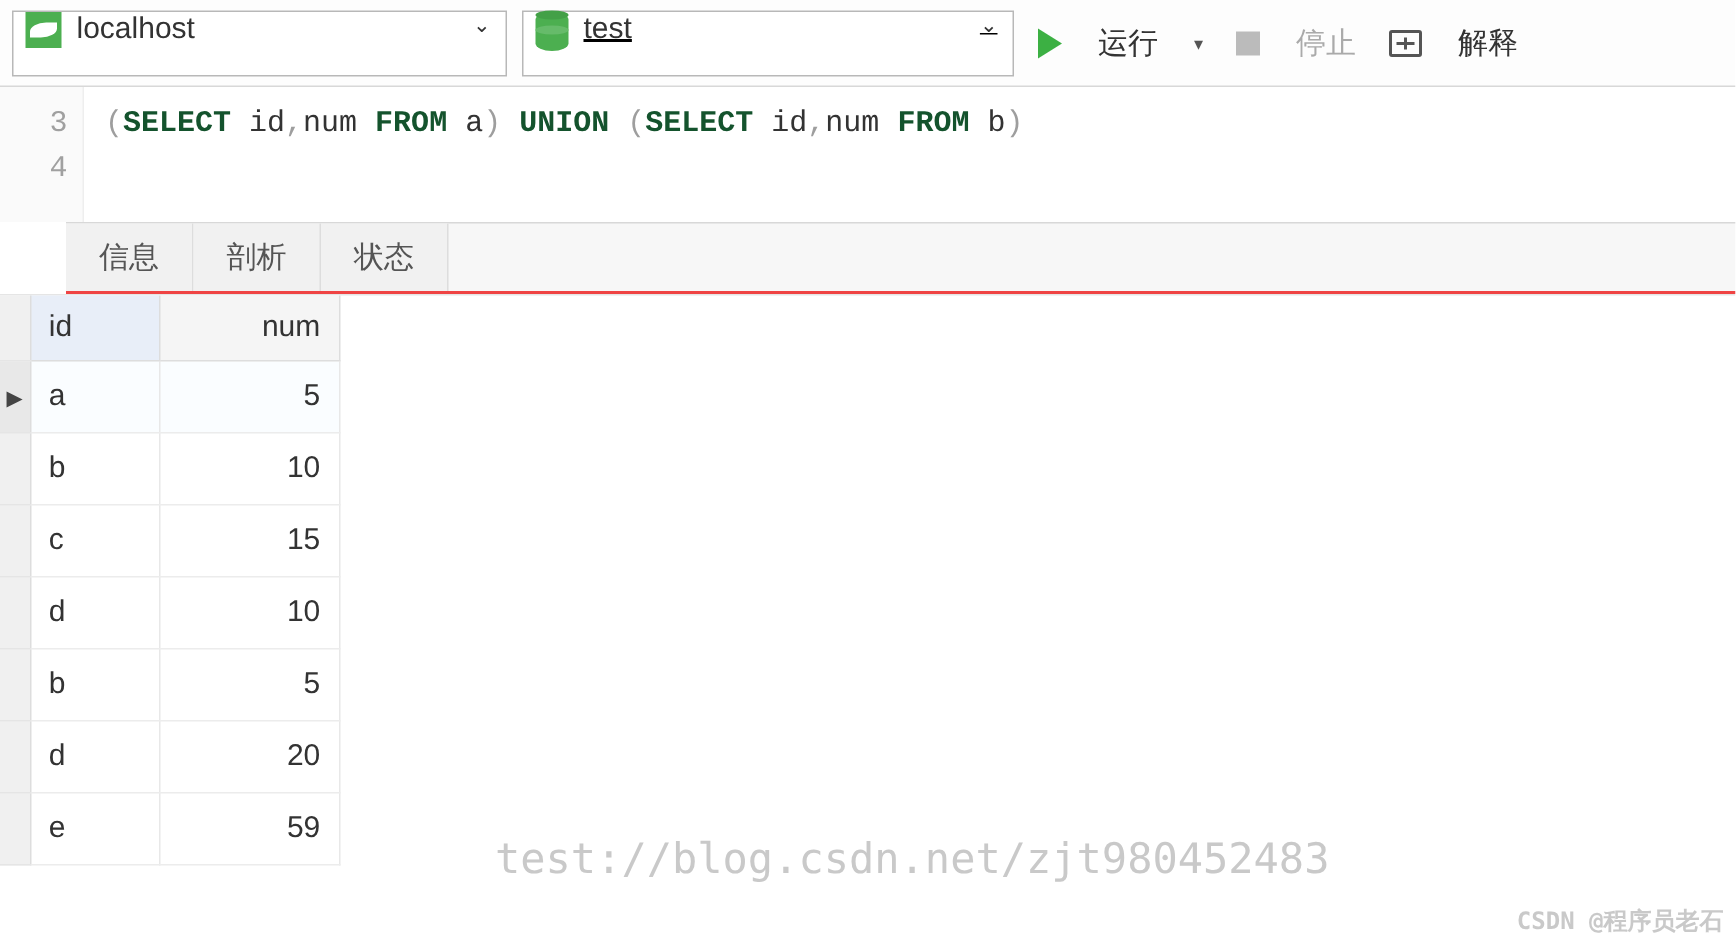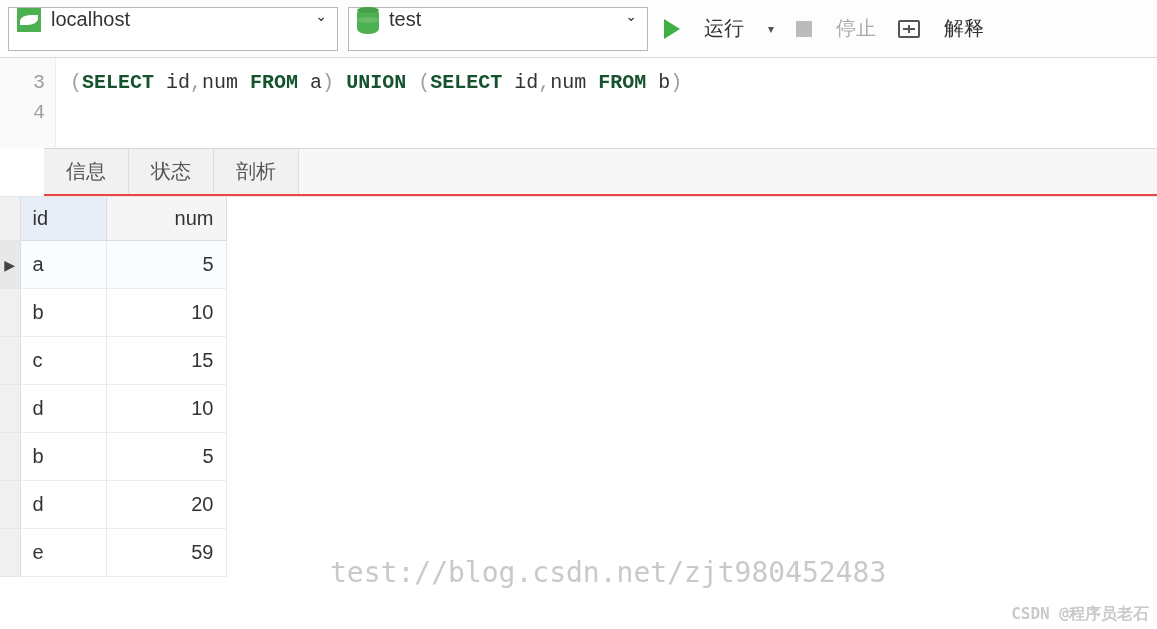--- a/index.html
+++ b/index.html
@@ -31,21 +31,21 @@
       background: #fff;
       padding: 0 10px 0 8px;
       gap: 10px;
       cursor: pointer;
     }
     .combo .label {
       font-size: 20px;
       color: #333;
     }
     .combo.conn { width: 330px; }
-    .combo.db { width: 300px; }
+    .combo.db { width: 328px; text-decoration: underline; }
     .chev {
       color: #333;
       font-size: 14px;
       margin-left: auto;
     }
     .dolphin-icon {
       width: 24px; height: 24px;
       background: #4caf50;
       position: relative;
       display: inline-block;
@@ -274,24 +274,24 @@
   <div class="code">
     <span class="paren">(</span><span class="kw">SELECT</span><span> id</span><span class="comma">,</span><span>num </span><span class="kw">FROM</span><span> a</span><span class="paren">)</span><span> </span><span class="kw">UNION</span><span> </span><span class="paren">(</span><span class="kw">SELECT</span><span> id</span><span class="comma">,</span><span>num </span><span class="kw">FROM</span><span> b</span><span class="paren">)</span>
   </div>
 </div>
 
 <div class="tabs tabs-bottom-border">
   <div class="tab">
       <span>信息</span>
     </div>
   <div class="tab">
+      <span>剖析</span>
+    </div>
+  <div class="tab">
       <span>状态</span>
-    </div>
-  <div class="tab">
-      <span>剖析</span>
     </div>
 </div>
 
 <div class="results-wrap">
   <div class="grid">
     <div class="grid-header">
       <div class="grid-gutter"></div>
       <div class="hcell col-id">id</div>
       <div class="hcell col-num">num</div>
     </div>

